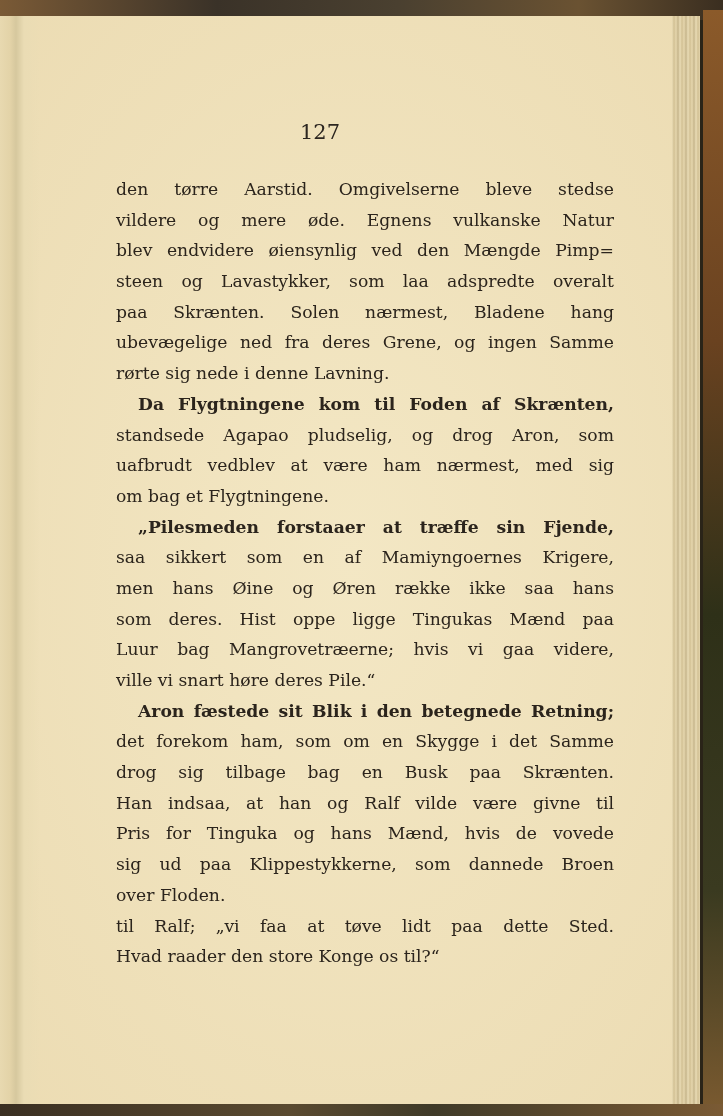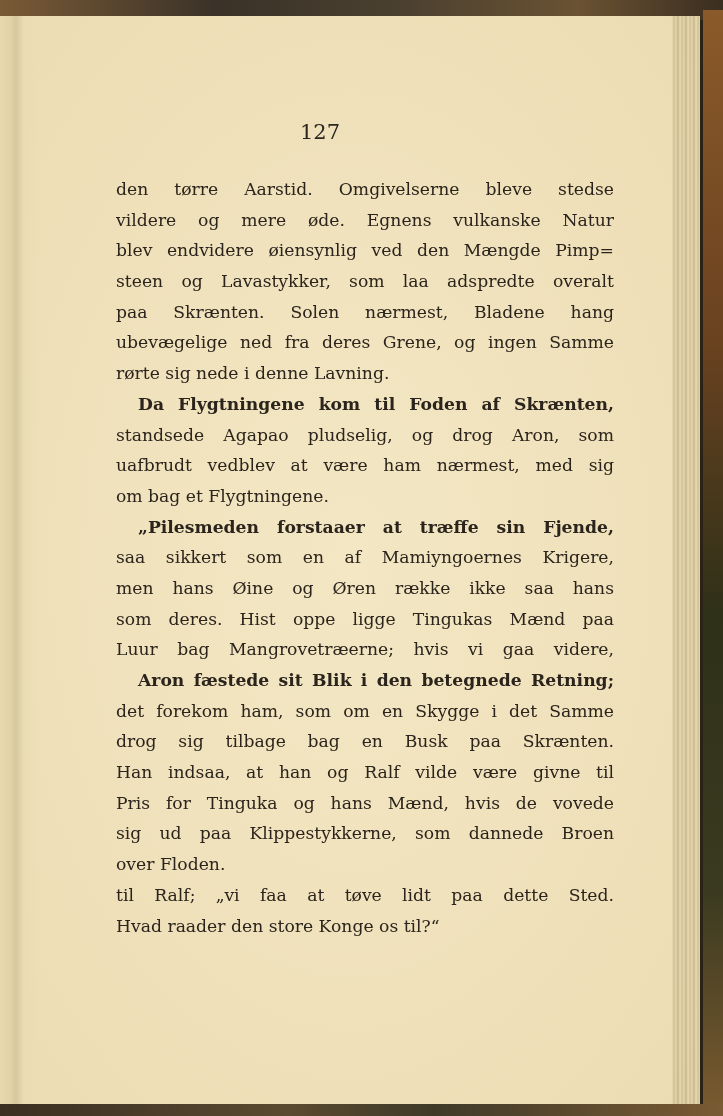--- a/index.html
+++ b/index.html
@@ -75,20 +75,21 @@
     <span class="line indent">Da Flygtningene kom til Foden af Skrænten,</span>
     <span class="line">standsede Agapao pludselig, og drog Aron, som</span>
     <span class="line">uafbrudt vedblev at være ham nærmest, med sig</span>
     <span class="line last">om bag et Flygtningene.</span>
 
     <span class="line indent">„Pilesmeden forstaaer at træffe sin Fjende,</span>
     <span class="line">saa sikkert som en af Mamiyngoernes Krigere,</span>
     <span class="line">men hans Øine og Øren række ikke saa hans</span>
     <span class="line">som deres.  Hist oppe ligge Tingukas Mænd paa</span>
     <span class="line">Luur bag Mangrovetræerne; hvis vi gaa videre,</span>
+    <span class="line last">ville vi snart høre deres Pile.“</span>
 
     <span class="line indent">Aron fæstede sit Blik i den betegnede Retning;</span>
     <span class="line">det forekom ham, som om en Skygge i det Samme</span>
     <span class="line">drog sig tilbage bag en Busk paa Skrænten.</span>
     <span class="line">Han indsaa, at han og Ralf vilde være givne til</span>
     <span class="line">Pris for Tinguka og hans Mænd, hvis de vovede</span>
     <span class="line">sig ud paa Klippestykkerne, som dannede Broen</span>
     <span class="line last">over Floden.</span>
 
     <span class="line">til Ralf; „vi faa at tøve lidt paa dette Sted.</span>

